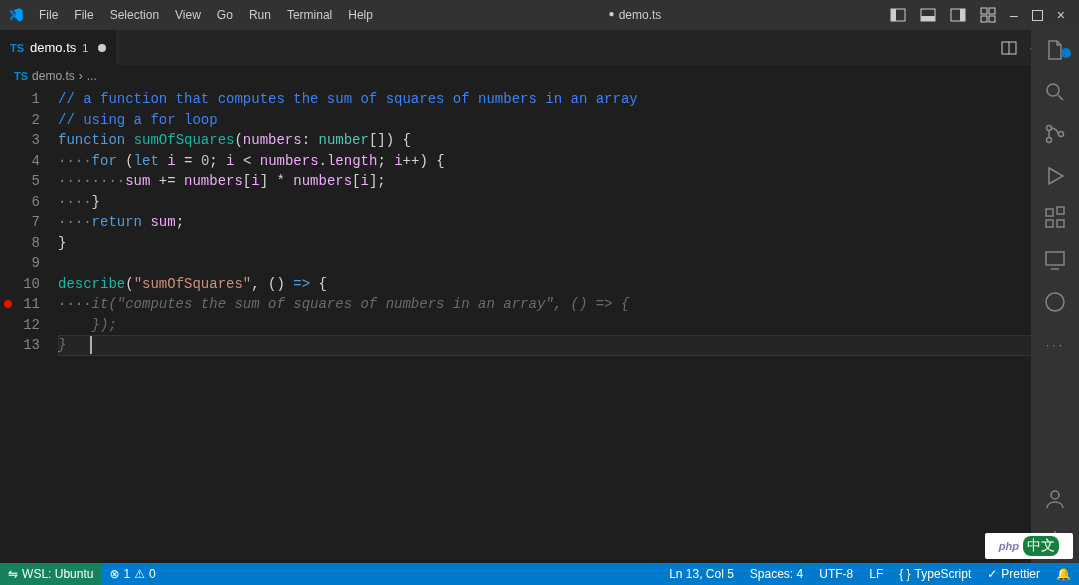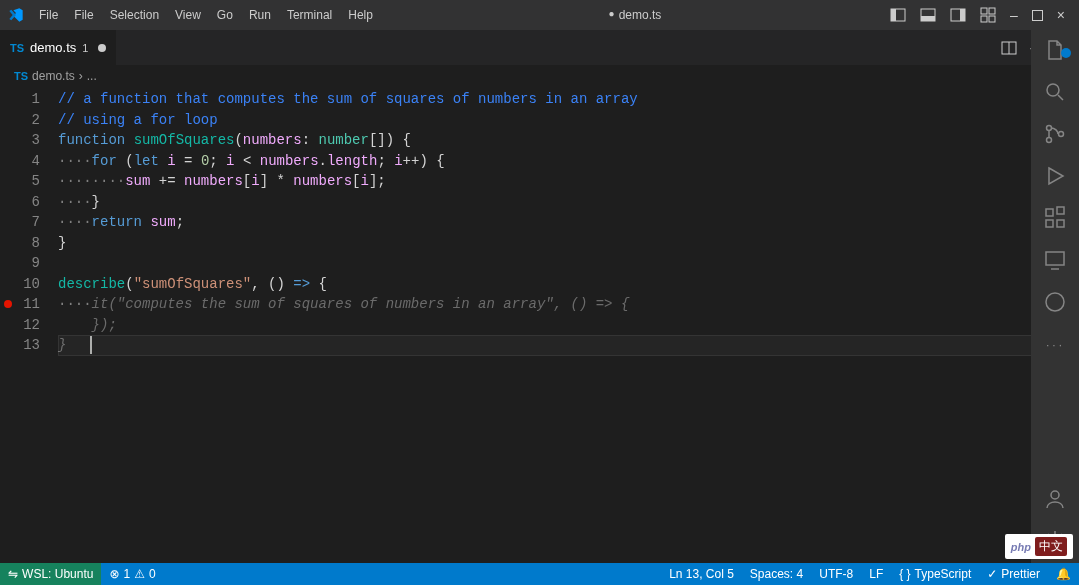--- a/index.html
+++ b/index.html
@@ -108,25 +108,25 @@
   position: absolute; bottom: 0; left: 0; right: 0; height: 22px;
   background: #007acc; display: flex; align-items: center;
   font-size: 12px; color: #fff;
 }
 .statusbar .sb-item { padding: 0 8px; display: flex; align-items: center; gap: 4px; height: 100%; }
 .statusbar .remote { background: #16825d; height: 100%; padding: 0 8px; display:flex; align-items:center; gap:4px; }
 .statusbar .sb-right { margin-left: auto; display: flex; }
 .php-badge {
   position: absolute; right: 6px; bottom: 26px;
   background: #fff; color: #333; font-size: 11px;
-  padding: 3px 6px; border-radius: 2px;
+  padding: 3px 14px; border-radius: 2px;
   display:flex; align-items:center; gap:4px;
 }
 .php-badge .php-txt{ color:#777bb3; font-weight:bold; font-style:italic;}
-.php-badge .cn { background:#7f1d1d; color:#fff; padding:1px 4px; font-size:12px; border-radius:2px;}
+.php-badge .cn { background:#15803d; color:#fff; padding:1px 4px; font-size:14px; border-radius:8px;}
 svg { display: block; }
 </style>
 </head>
 <body>
 
 <div class="titlebar">
   <svg class="vscode-icon" viewBox="0 0 24 24">
       <path fill="#0098ff" d="M17 2l5 3v14l-5 3-9-9 4-4-4-4 9-3z"></path>
       <path fill="#007acc" d="M2 6l5 6-5 6 3 2 7-8-7-8-3 2z"></path>
     </svg>

